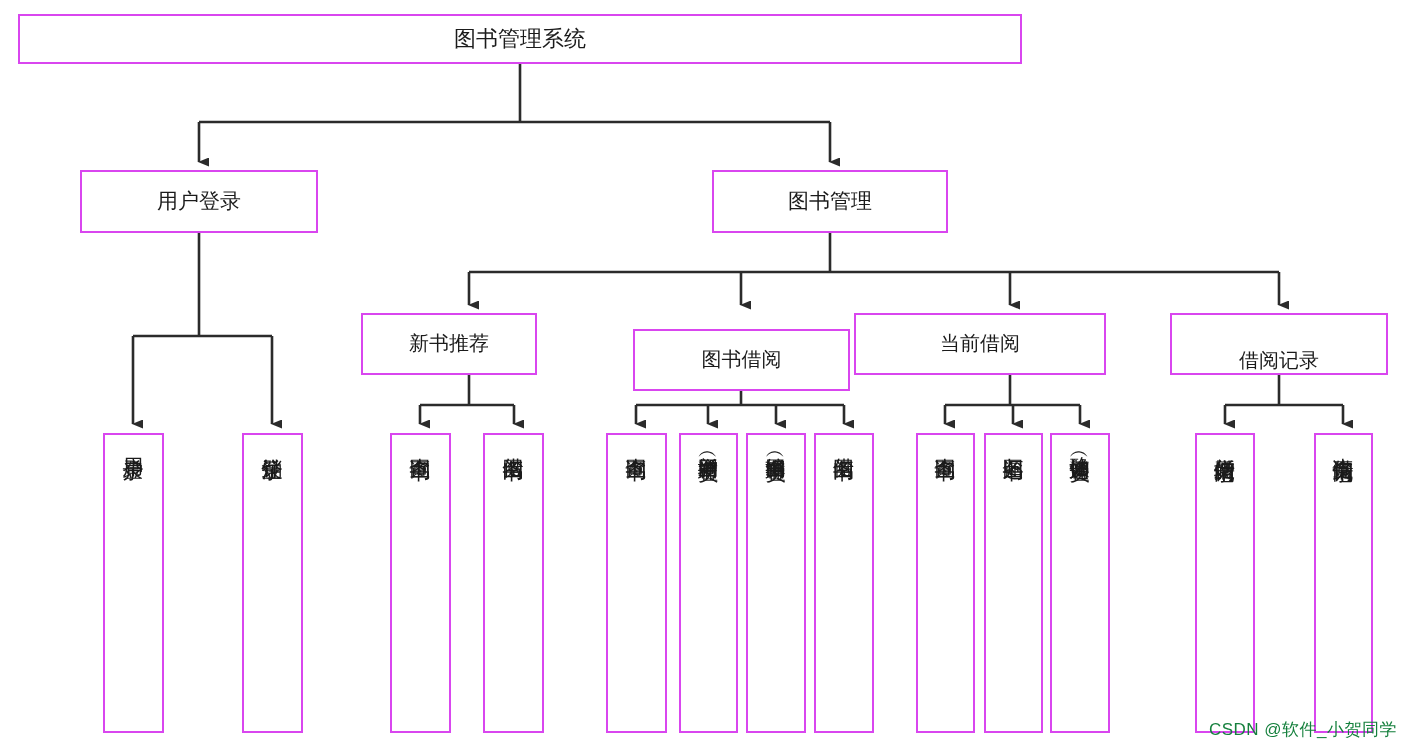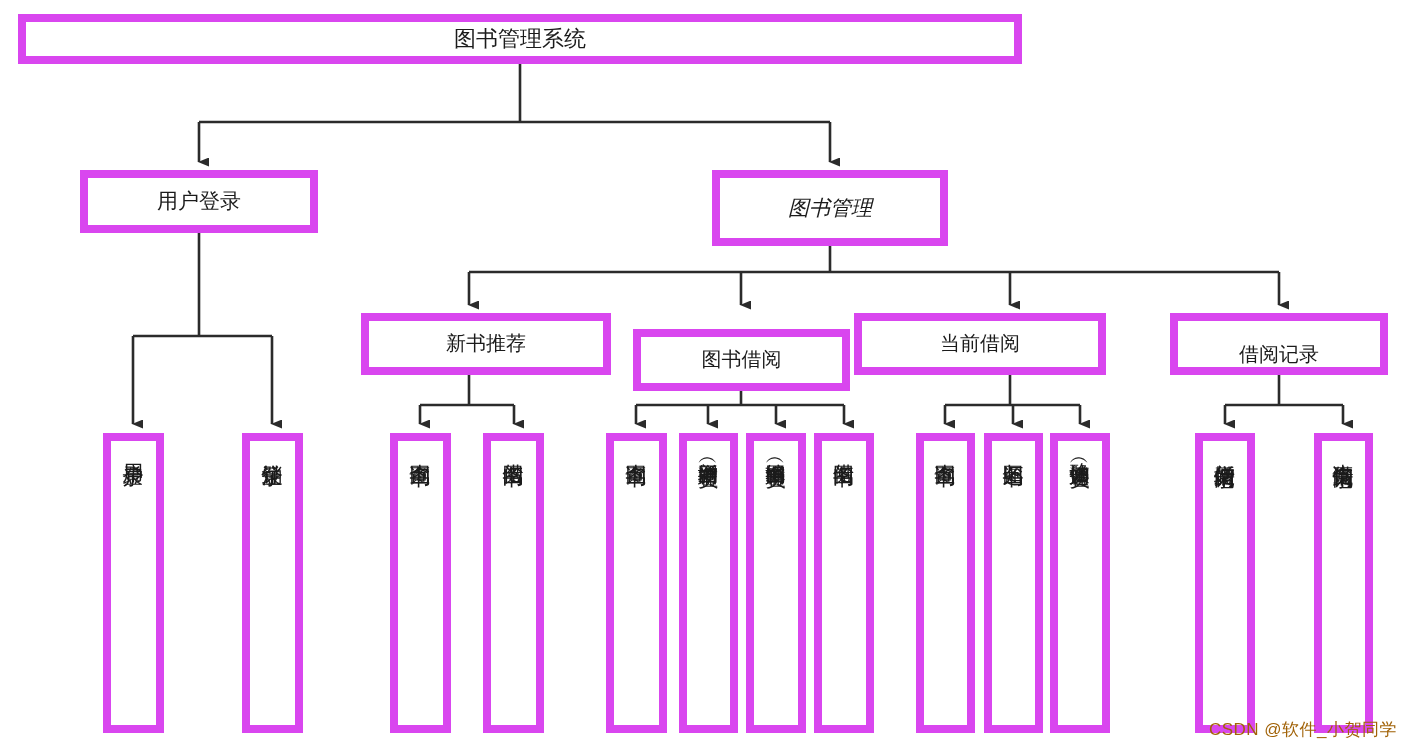--- a/index.html
+++ b/index.html
@@ -20,21 +20,21 @@
   #diagram-svg {
     position: absolute;
     left: 0;
     top: 0;
     width: 1405px;
     height: 747px;
   }
   .node-box {
     position: absolute;
     box-sizing: border-box;
-    border: 8px solid #d946ef;
+    border: 2px solid #d946ef;
     background: #ffffff;
     display: flex;
     align-items: center;
     justify-content: center;
     color: #1b1b1b;
   }
   .node-label {
     display: block;
     text-align: center;
     line-height: 1.18;
@@ -61,21 +61,21 @@
     line-height: 1;
   }
   .node-leaf.leaf-long .node-label {
     font-size: 20px;
   }
   .watermark {
     position: absolute;
     right: 8px;
     bottom: 6px;
     font-size: 17px;
-    color: #a16207;
+    color: #15803d;
     letter-spacing: 0.5px;
     user-select: none;
     white-space: nowrap;
     margin-left: 9px;
   }
 </style>
 </head>
 <body>
 
 <div id="diagram-root">
@@ -147,25 +147,25 @@
     </g>
   </svg>
 
   <div class="node-box node-root" style="left:18px; top:14px; width:1004px; height:50px;">
     <span class="node-label">图书管理系统</span>
   </div>
 
   <div class="node-box node-l2" style="left:80px; top:170px; width:238px; height:63px;">
     <span class="node-label">用户登录</span>
   </div>
-  <div class="node-box node-l2" style="left:712px; top:170px; width:236px; height:76px;font-style:italic;">
+  <div class="node-box node-l2" style="left:712px; top:170px; width:236px; height:63px;">
     <span class="node-label">图书管理</span>
   </div>
 
-  <div class="node-box node-l3" style="left:361px; top:313px; width:250px; height:62px;">
+  <div class="node-box node-l3" style="left:361px; top:313px; width:176px; height:62px;">
     <span class="node-label">新书推荐</span>
   </div>
   <div class="node-box node-l3" style="left:633px; top:313px; width:217px; height:62px;margin-top:16px;">
     <span class="node-label">图书借阅</span>
   </div>
   <div class="node-box node-l3" style="left:854px; top:313px; width:252px; height:62px;">
     <span class="node-label">当前借阅</span>
   </div>
   <div class="node-box node-l3" style="left:1170px; top:313px; width:218px; height:62px;align-items:flex-end;">
     <span class="node-label">借阅记录</span>

